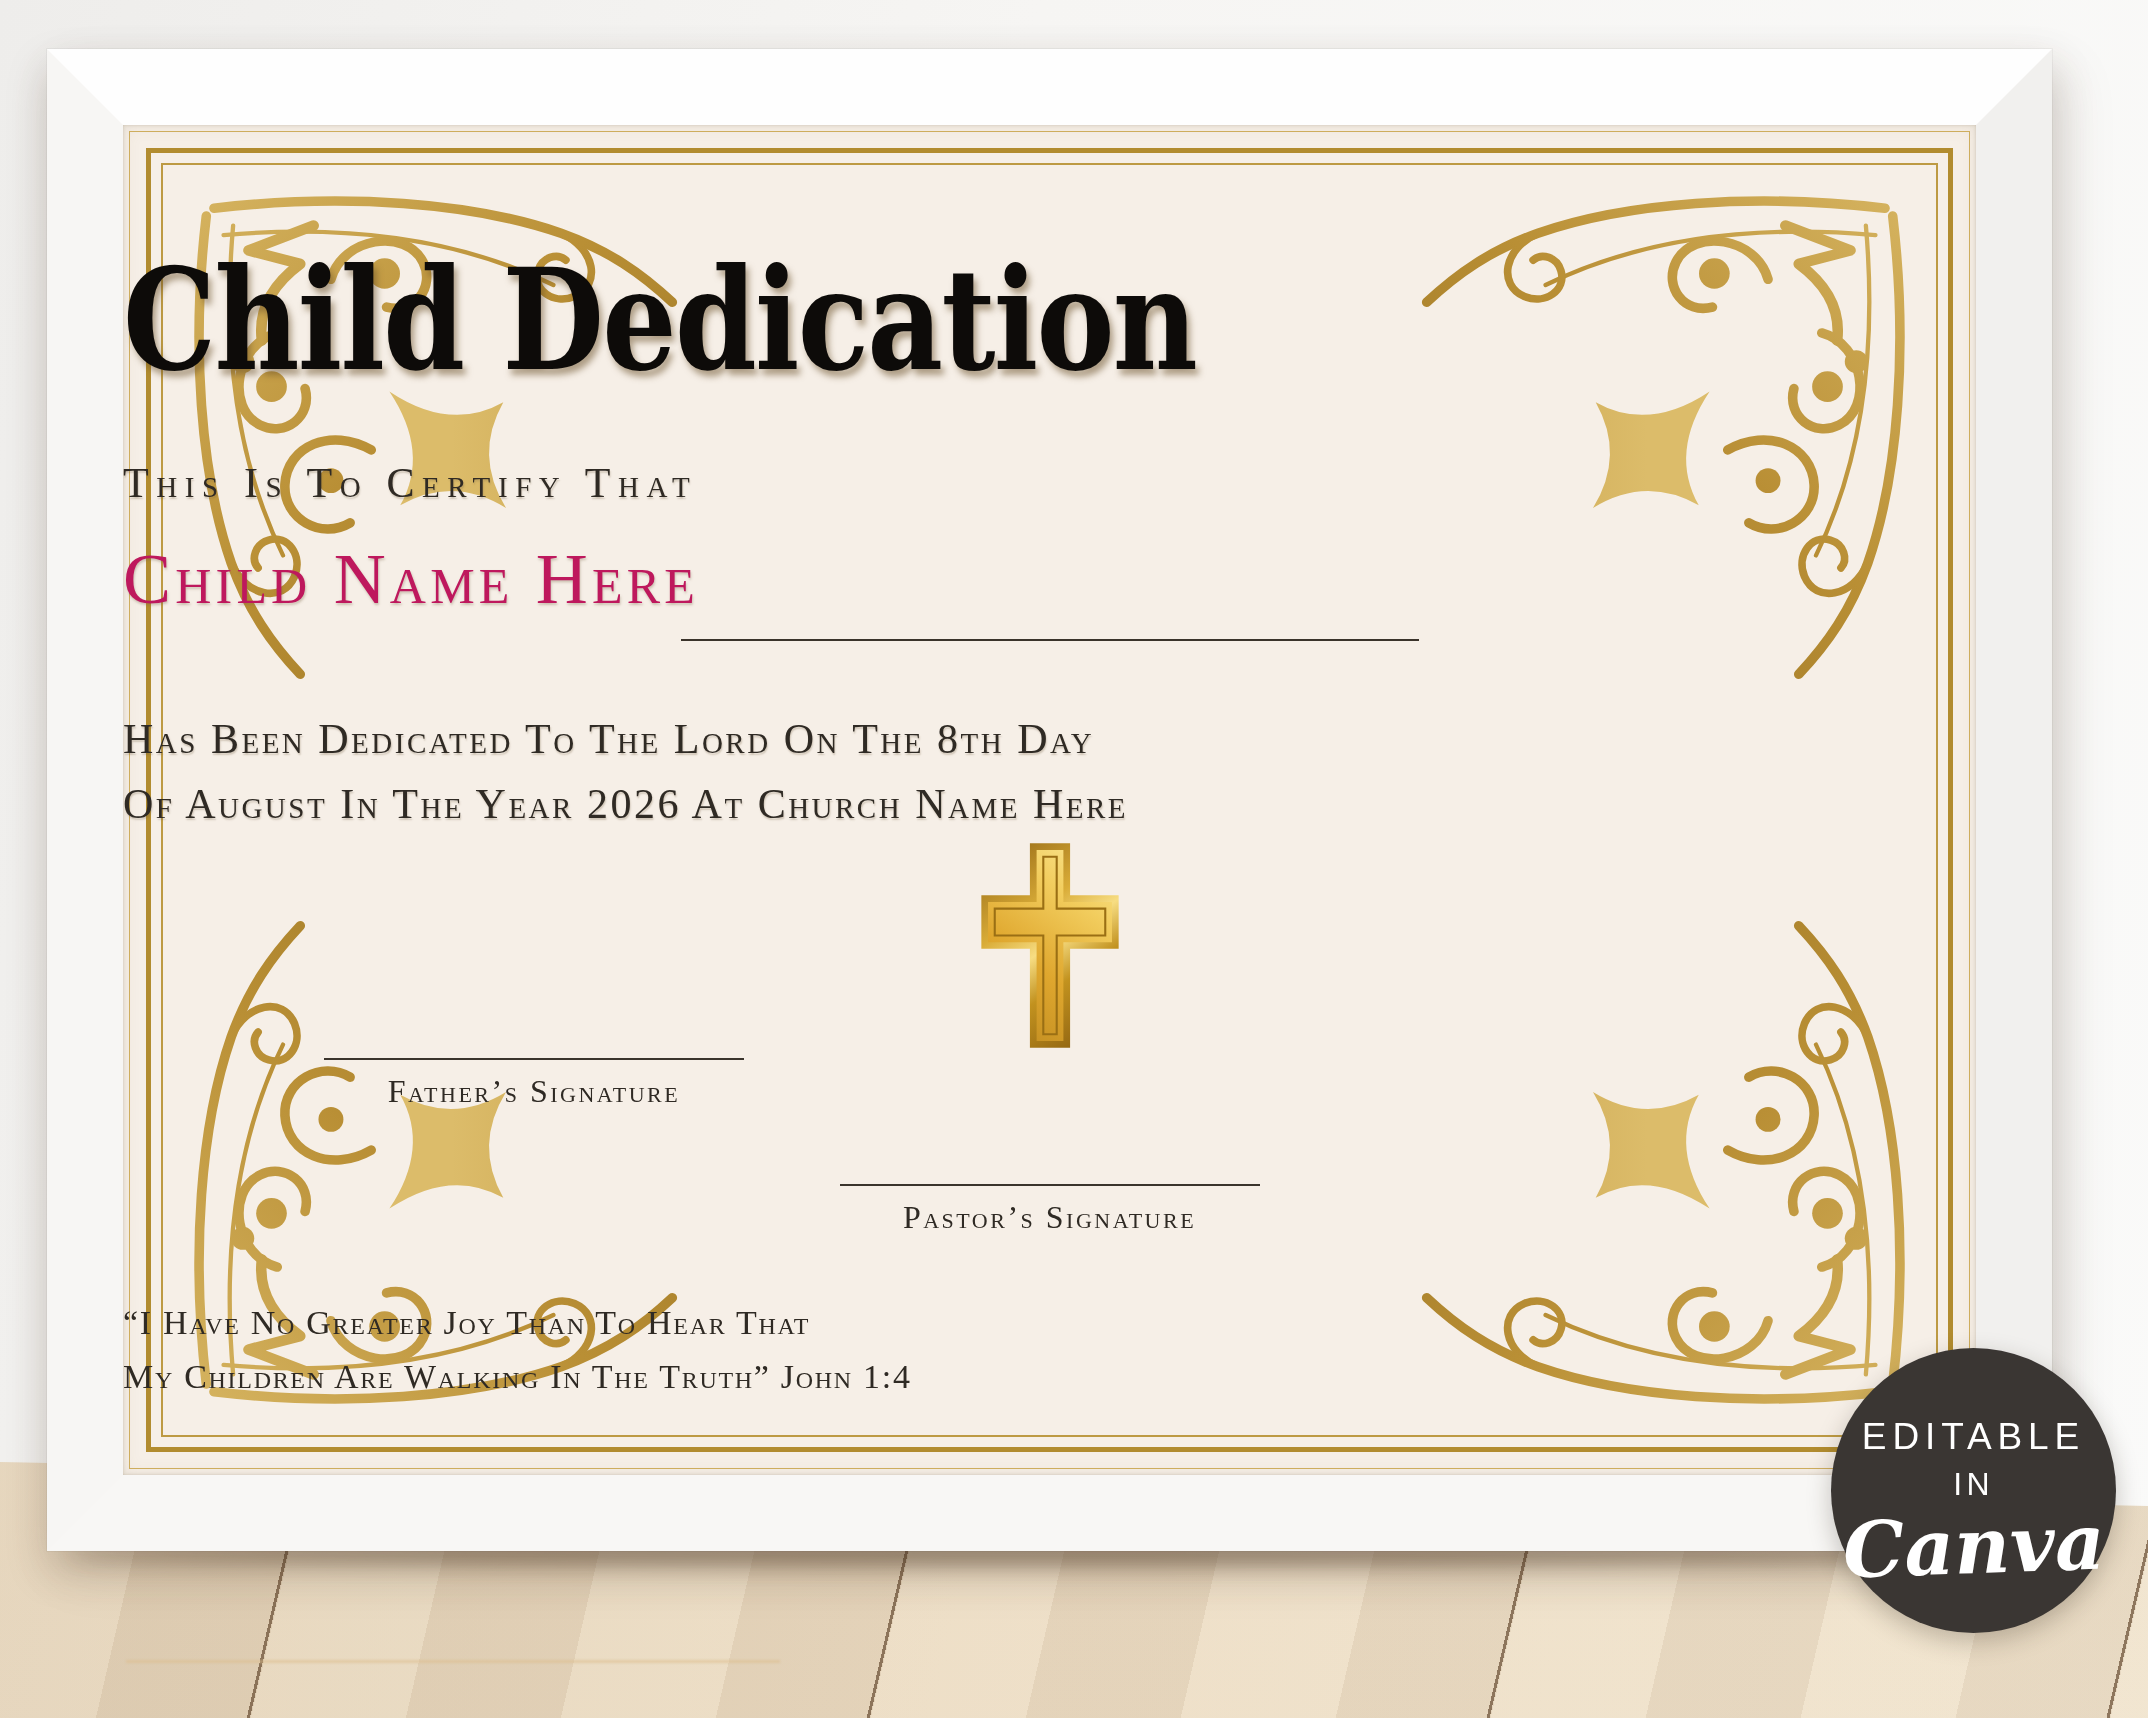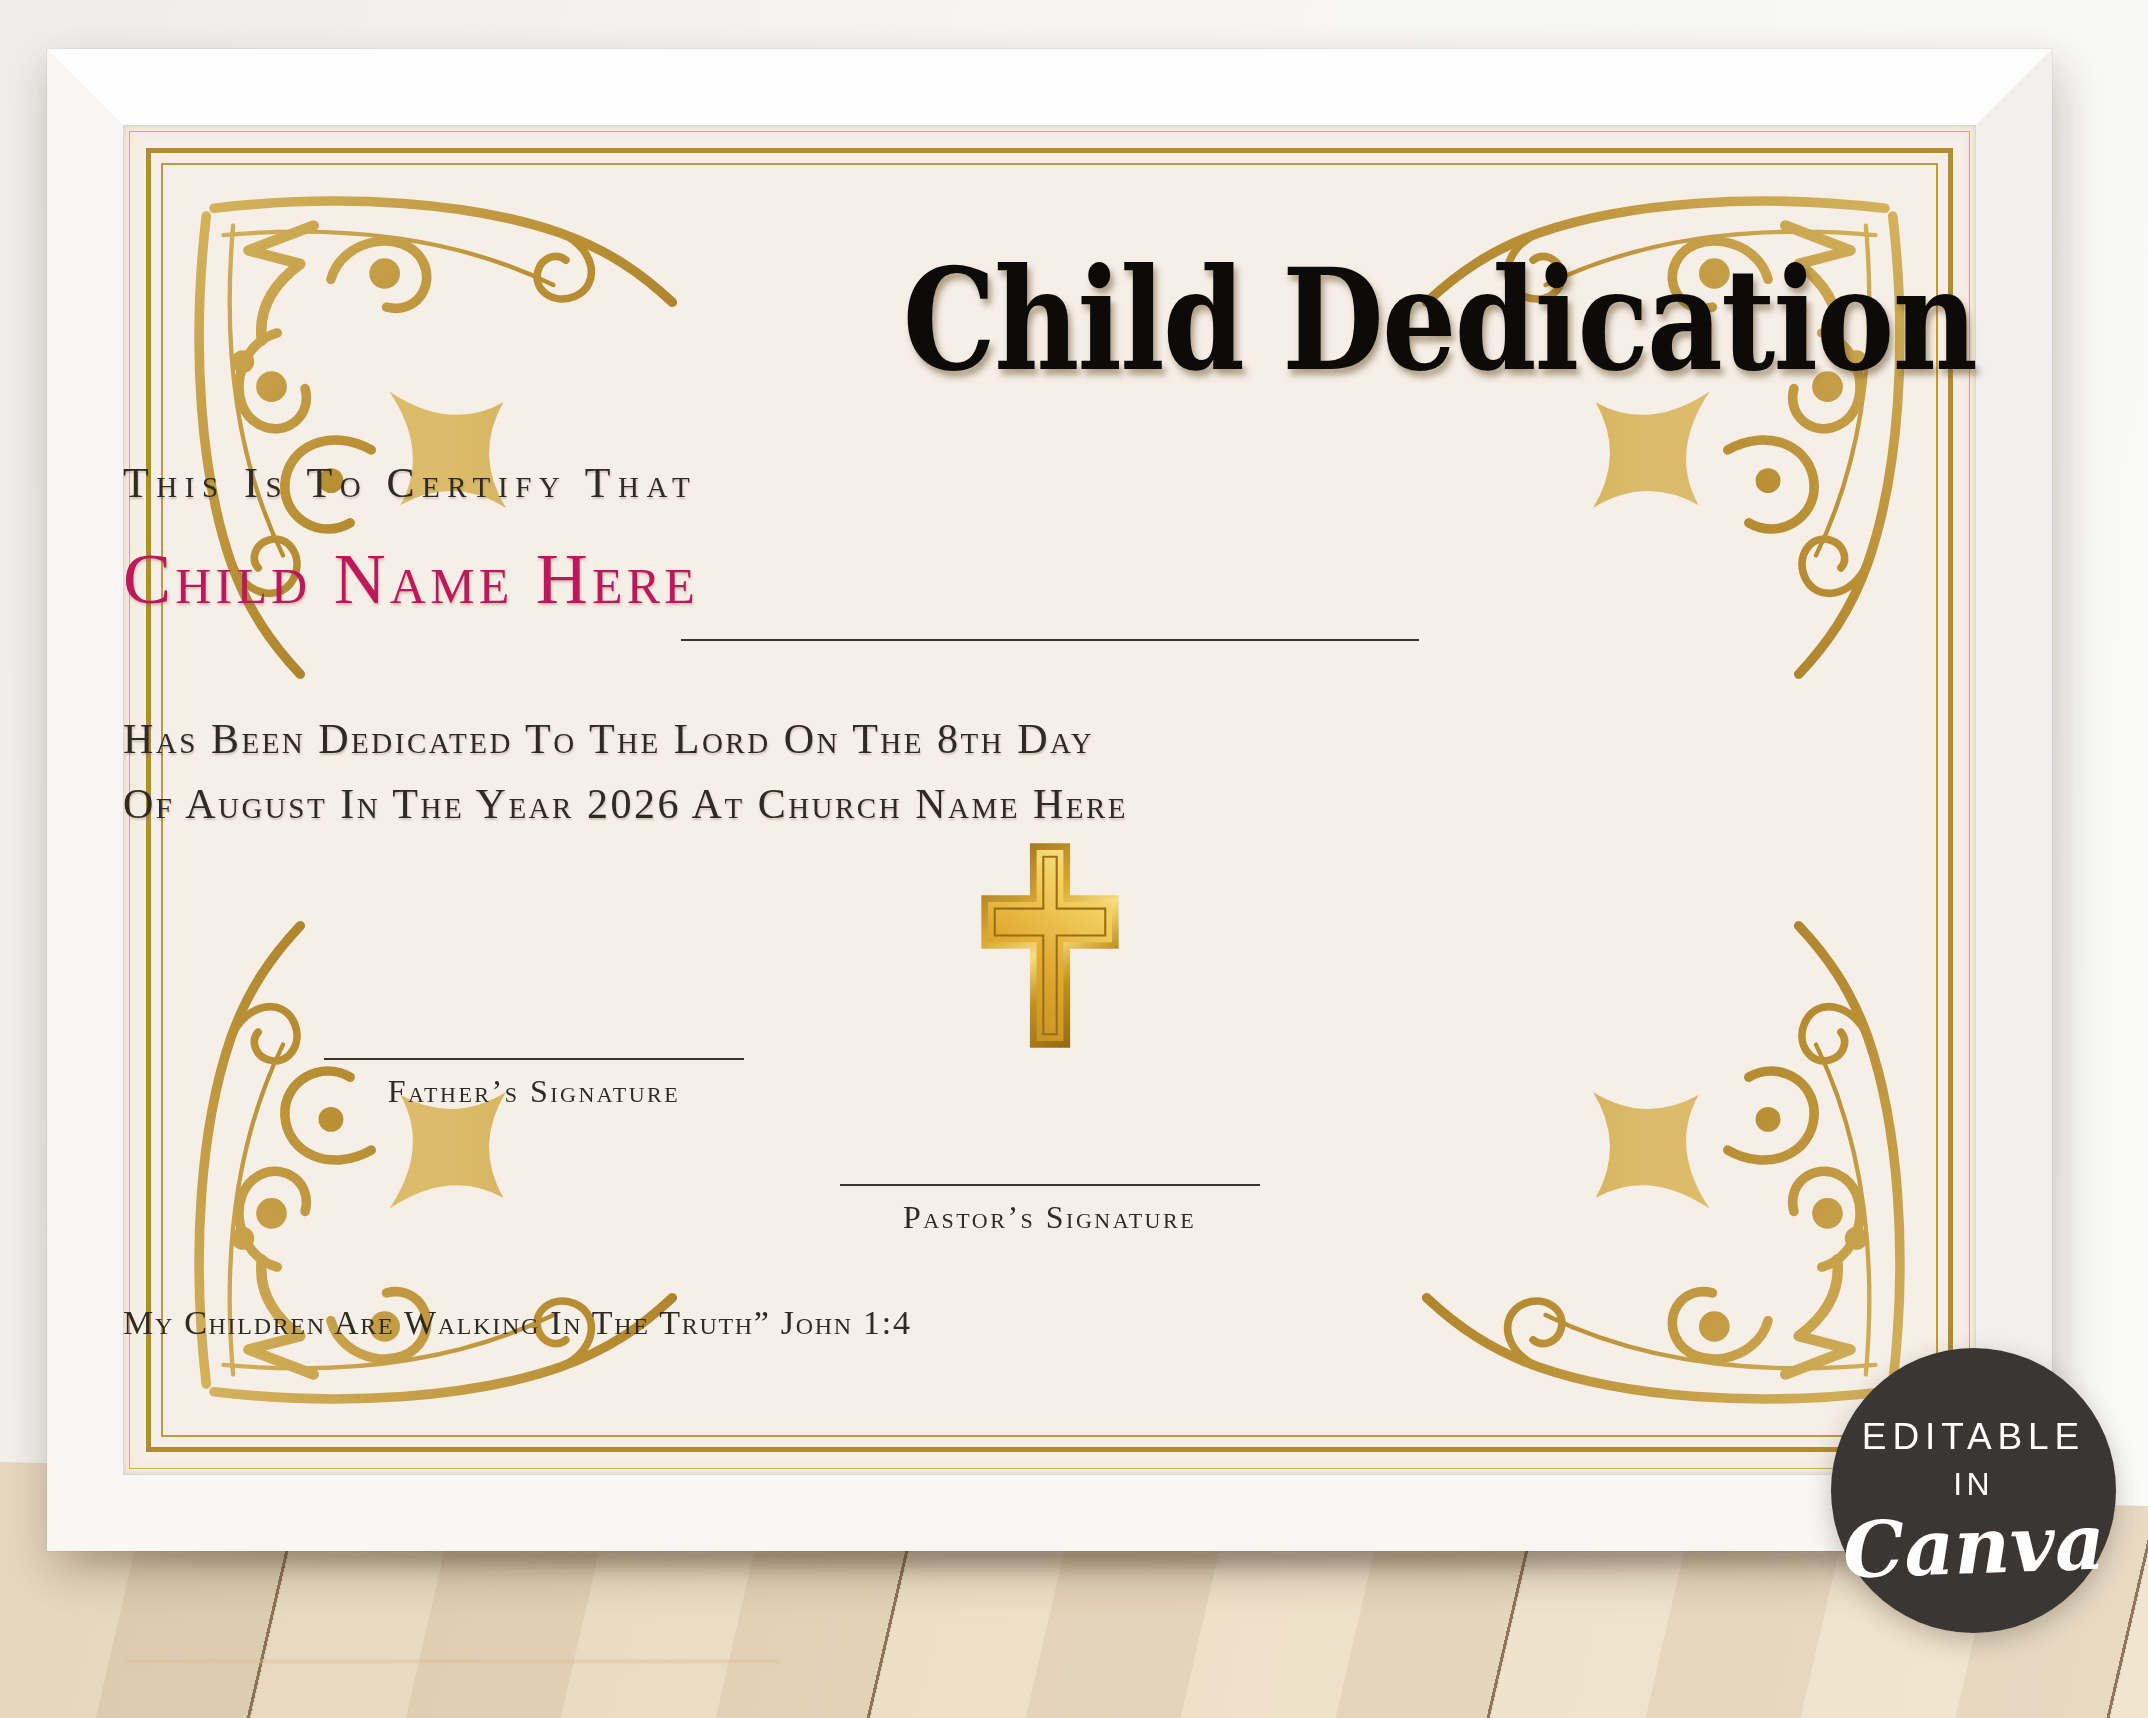--- a/index.html
+++ b/index.html
@@ -38,21 +38,21 @@
   
   .orn{position:absolute;width:537px;height:537px;pointer-events:none;}
   .orn-tl{left:20px;top:20px;}
   .orn-tr{right:20px;top:20px;transform:scaleX(-1);}
   .orn-bl{left:20px;bottom:20px;transform:scaleY(-1);}
   .orn-br{right:20px;bottom:20px;transform:scale(-1,-1);}
 
   
   .sc{font-variant:small-caps;color:#2f2a24;}
   .center-abs{position:absolute;left:0;right:0;}
-  .title{position:absolute;left:0;right:0;top:144px;margin:0;text-align:right;
+  .title{position:absolute;left:0;right:0;top:144px;margin:0;text-align:left;
         font-family:"DejaVu Serif","Liberation Serif",serif;font-weight:700;
         font-size:117px;letter-spacing:-1.7px;color:#0d0b09;line-height:1;
         text-shadow:3.4px 5px 5.9px rgba(104,78,37,.5);}
   .title span{display:inline-block;transform:scaleY(1.2);transform-origin:center 80%;}
   .certify{top:334px;font-size:42px;letter-spacing:7.6px;text-shadow:0.8px 1.7px 1.7px rgba(120,100,70,.3);}
   .child-name{top:413px;font-size:72px;letter-spacing:4.2px;color:#be185d;
         text-shadow:0.8px 1.7px 2.5px rgba(120,100,70,.35);}
   .name-underline{position:absolute;top:514px;left:50%;width:738px;margin-left:-369px;
         height:0;border-top:2.5px solid #3a332b;}
   .dedication{top:582px;font-size:42px;line-height:65px;letter-spacing:2.5px;
@@ -177,20 +177,21 @@
         <div class="sig-label sc">Father’s Signature</div>
       </div>
 
 
       <div class="sig sig-pastor">
         <div class="sig-line"></div>
         <div class="sig-label sc">Pastor’s Signature</div>
       </div>
 
       <div class="center-abs sc quote">
+        <div>“I Have No Greater Joy Than To Hear That</div>
         <div>My Children Are Walking In The Truth” John 1:4</div>
       </div>
 
     </div>
   </div>
 
   <div class="badge">
     <div class="badge-line1">EDITABLE</div>
     <div class="badge-line2">IN</div>
     <div class="badge-brand">Canva</div>

